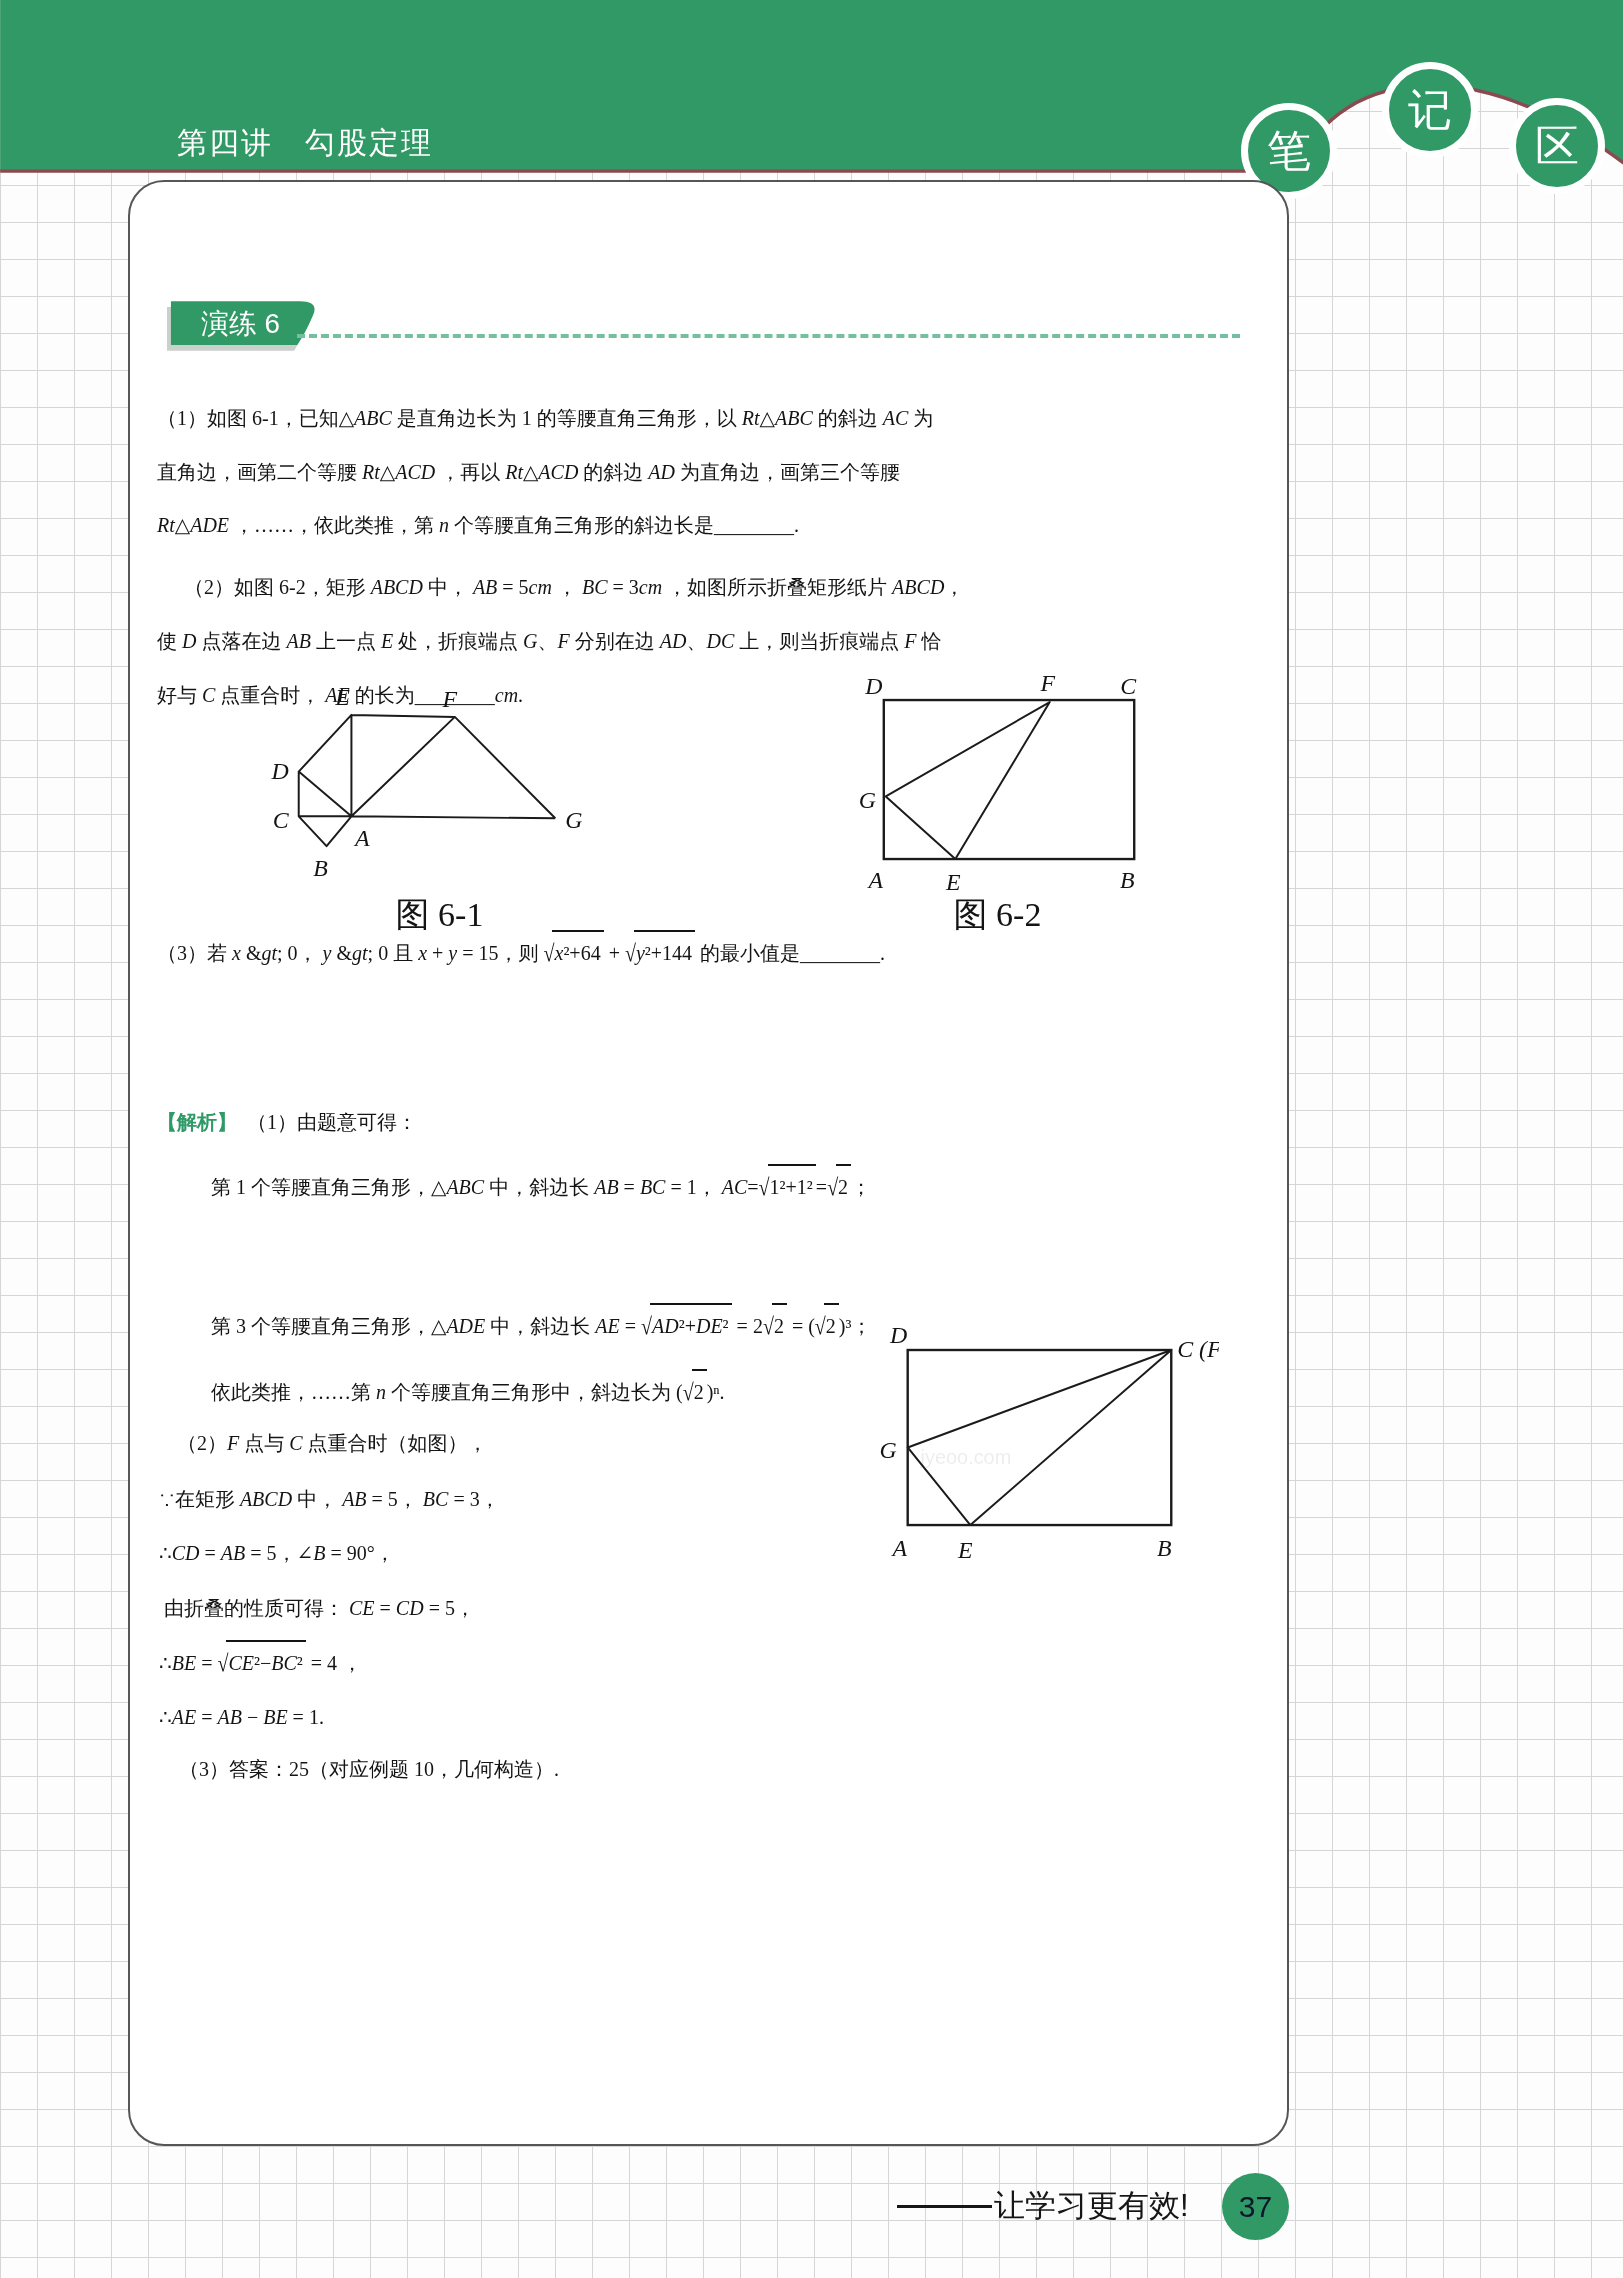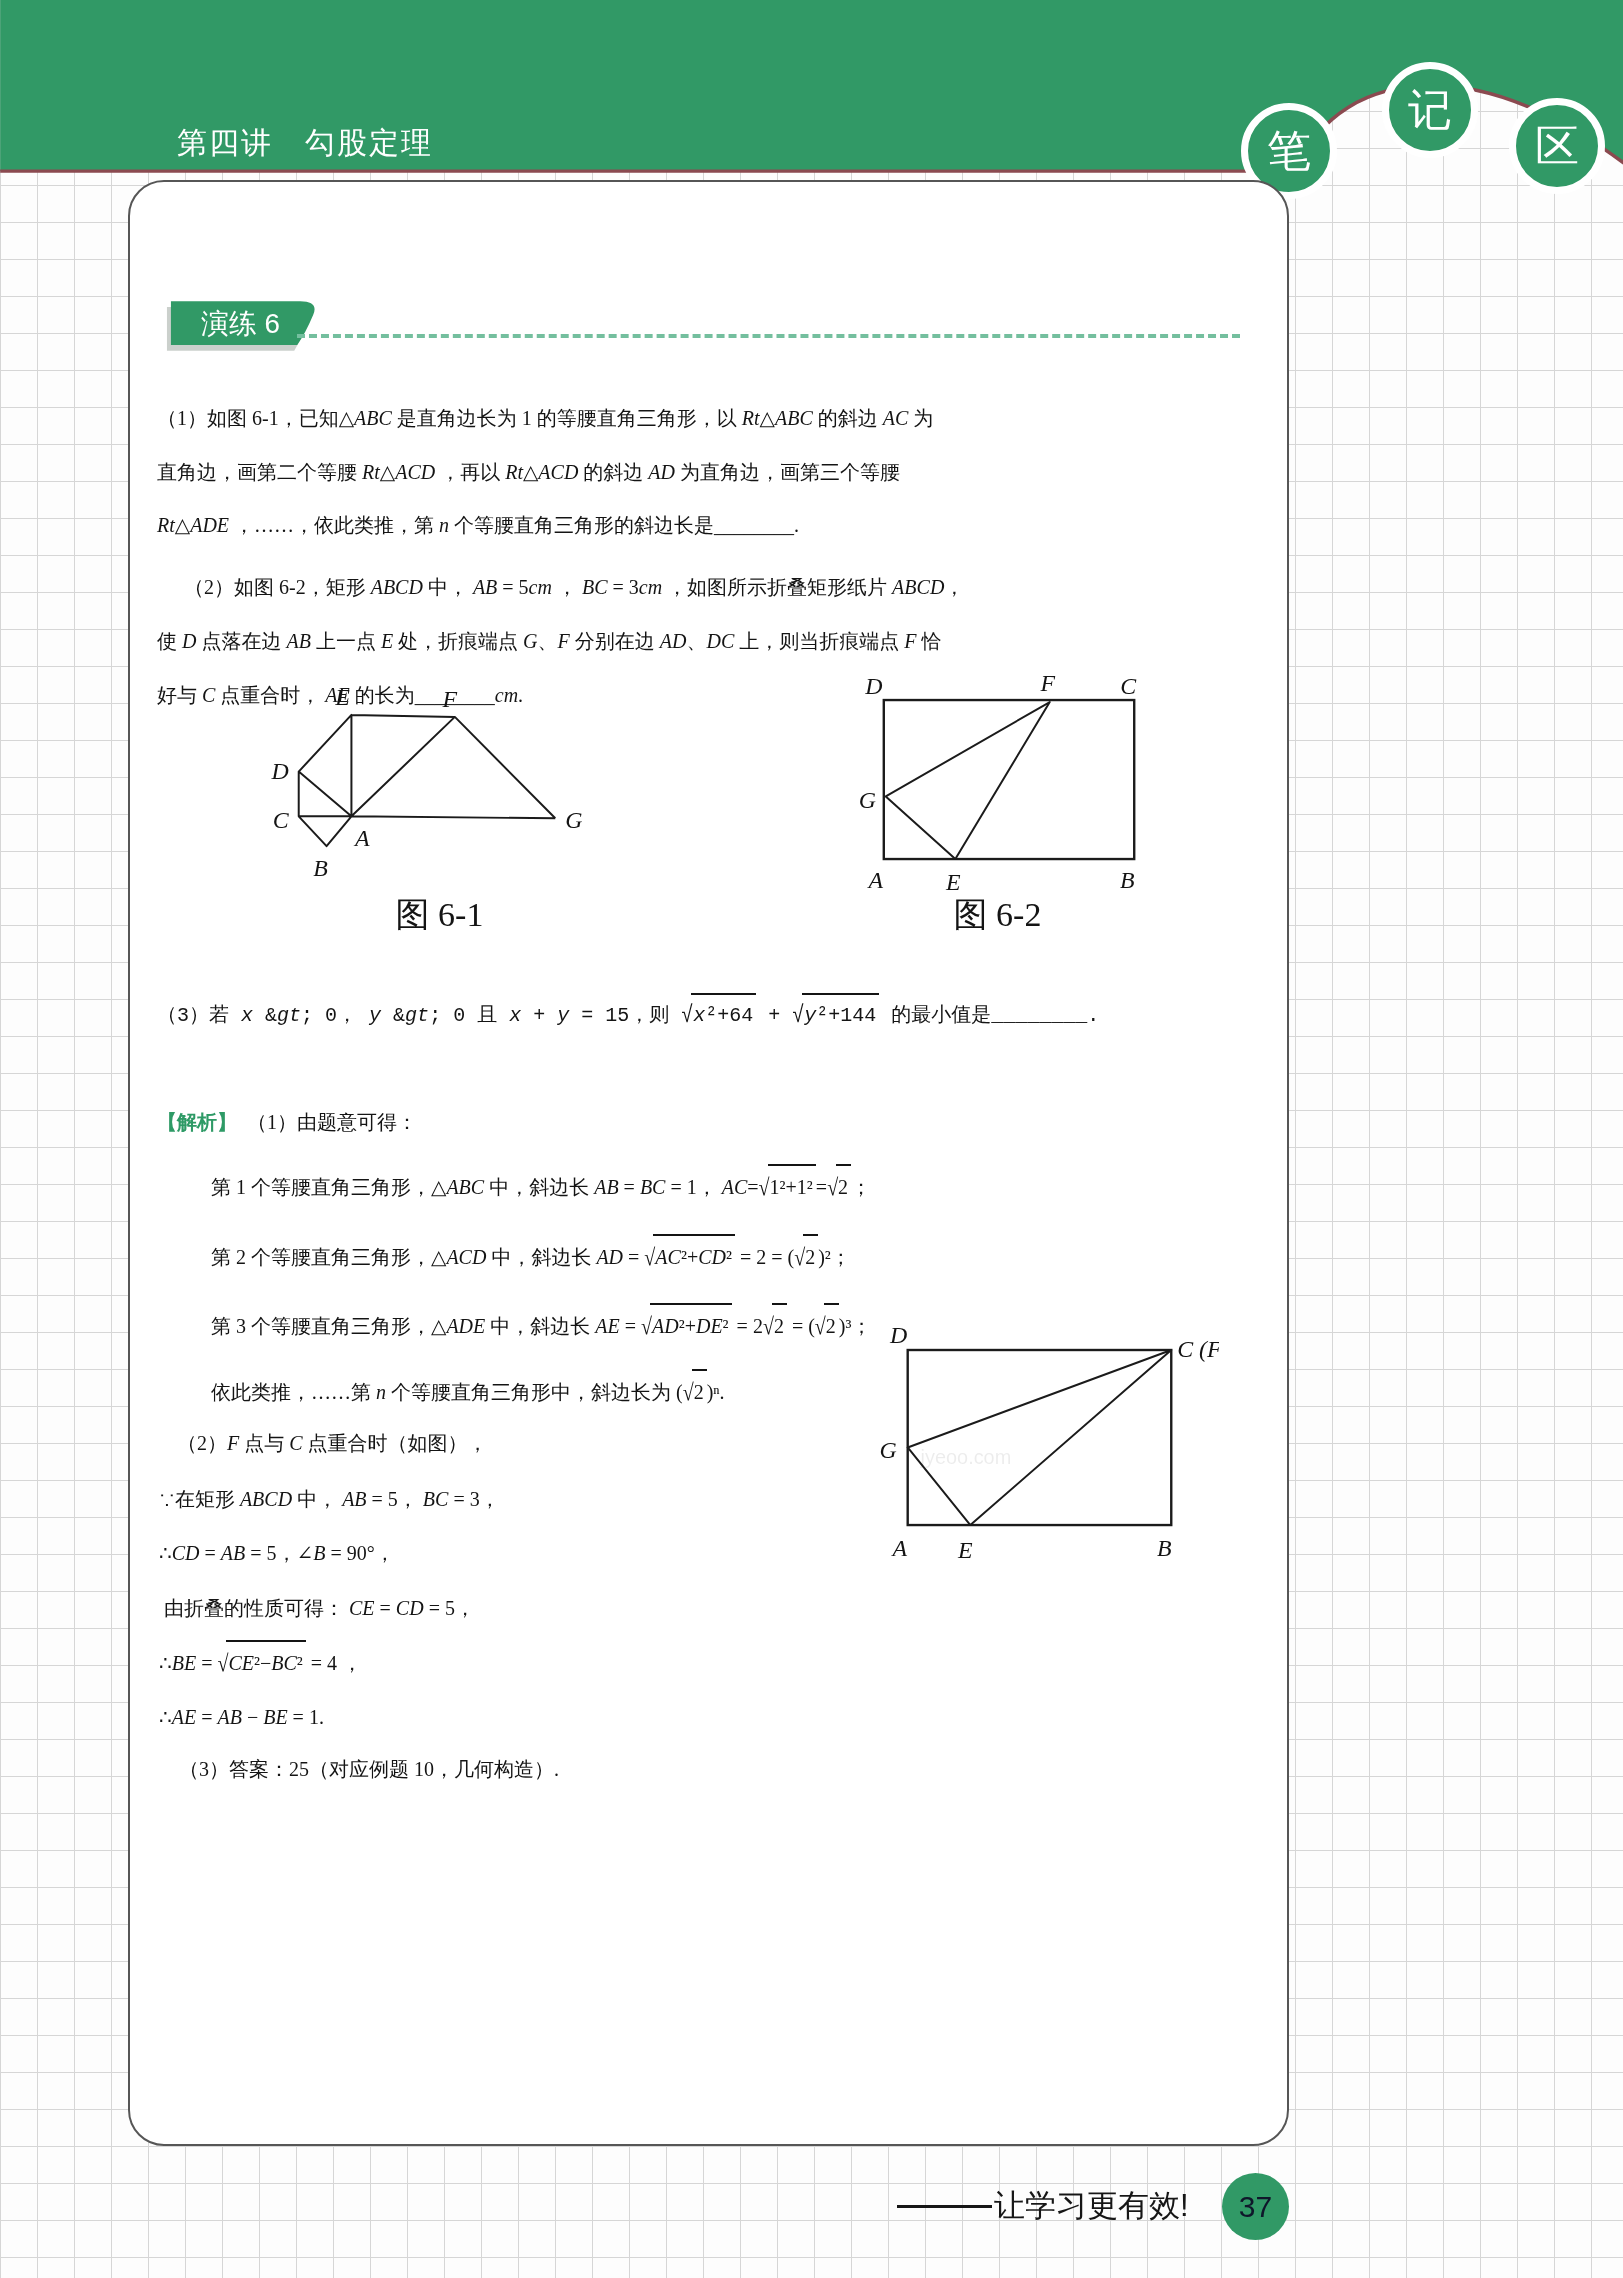--- a/index.html
+++ b/index.html
@@ -117,27 +117,26 @@
     <text class="fig-label" x="878" y="697" text-anchor="middle">D</text>
     <text class="fig-label" x="1053" y="694" text-anchor="middle">F</text>
     <text class="fig-label" x="1134" y="697" text-anchor="middle">C</text>
     <text class="fig-label" x="880" y="812" text-anchor="end">G</text>
     <text class="fig-label" x="880" y="892" text-anchor="middle">A</text>
     <text class="fig-label" x="958" y="894" text-anchor="middle">E</text>
     <text class="fig-label" x="1133" y="892" text-anchor="middle">B</text>
   </svg>
   <div class="fig-caption abs" style="left:933px;top:892px;">图 6-2</div>
 
-  <div class="tline" style="left:157px;top:993px;font-family:Liberation Mono, monospace;">（3）若 <i>x</i> &amp;<i>gt</i>; 0， <i>y</i> &amp;<i>gt</i>; 0 且 <i>x</i> + <i>y</i> = 15，则 <span class="sq"><span class="sr">√</span><span class="sv"><i>x</i>²+64</span></span> + <span class="sq"><span class="sr">√</span><span class="sv"><i>y</i>²+144</span></span> 的最小值是________.</div>
+  <div class="tline" style="left:157px;top:930px;">（3）若 <i>x</i> &amp;<i>gt</i>; 0， <i>y</i> &amp;<i>gt</i>; 0 且 <i>x</i> + <i>y</i> = 15，则 <span class="sq"><span class="sr">√</span><span class="sv"><i>x</i>²+64</span></span> + <span class="sq"><span class="sr">√</span><span class="sv"><i>y</i>²+144</span></span> 的最小值是________.</div>
 
   <div class="tline" style="left:157px;top:1102px;">
     <span class="sol-label">【解析】</span><span>（1）由题意可得：</span>
   </div>
   <div class="tline" style="left:211px;top:1164px;">第 1 个等腰直角三角形，△<i>ABC</i> 中，斜边长 <i>AB</i> = <i>BC</i> = 1， <i>AC</i>=<span class="sq"><span class="sr">√</span><span class="sv">1²+1²</span></span>=<span class="sq"><span class="sr">√</span><span class="sv">2</span></span>；</div>
-  <div class="tline" style="left:211px;top:1234px;">第 2 个等腰直角三角形，△<i>ACD</i> 中，斜边长 <i>AD</i> = <span class="sq"><span class="sr">√</span><span class="sv"><i>AC</i>²+<i>CD</i>²</span></span> = 2 = (<span class="sq"><span class="sr">√</span><span class="sv">2</span></span>)²；</div>
   <div class="tline" style="left:211px;top:1303px;">第 3 个等腰直角三角形，△<i>ADE</i> 中，斜边长 <i>AE</i> = <span class="sq"><span class="sr">√</span><span class="sv"><i>AD</i>²+<i>DE</i>²</span></span> = 2<span class="sq"><span class="sr">√</span><span class="sv">2</span></span> = (<span class="sq"><span class="sr">√</span><span class="sv">2</span></span>)³；</div>
   <div class="tline" style="left:211px;top:1369px;">依此类推，……第 <i>n</i> 个等腰直角三角形中，斜边长为 (<span class="sq"><span class="sr">√</span><span class="sv">2</span></span>)ⁿ.</div>
   <div class="tline" style="left:177px;top:1423px;">（2）<i>F</i> 点与 <i>C</i> 点重合时（如图），</div>
   <div class="tline" style="left:159px;top:1479px;">∵在矩形 <i>ABCD</i> 中， <i>AB</i> = 5， <i>BC</i> = 3，</div>
   <div class="tline" style="left:159px;top:1533px;">∴<i>CD</i> = <i>AB</i> = 5，∠<i>B</i> = 90°，</div>
   <div class="tline" style="left:164px;top:1588px;">由折叠的性质可得： <i>CE</i> = <i>CD</i> = 5，</div>
   <div class="tline" style="left:159px;top:1640px;">∴<i>BE</i> = <span class="sq"><span class="sr">√</span><span class="sv"><i>CE</i>²−<i>BC</i>²</span></span> = 4 ，</div>
   <div class="tline" style="left:159px;top:1697px;">∴<i>AE</i> = <i>AB</i> − <i>BE</i> = 1.</div>
   <div class="tline" style="left:179px;top:1749px;">（3）答案：25（对应例题 10，几何构造）.</div>
 

